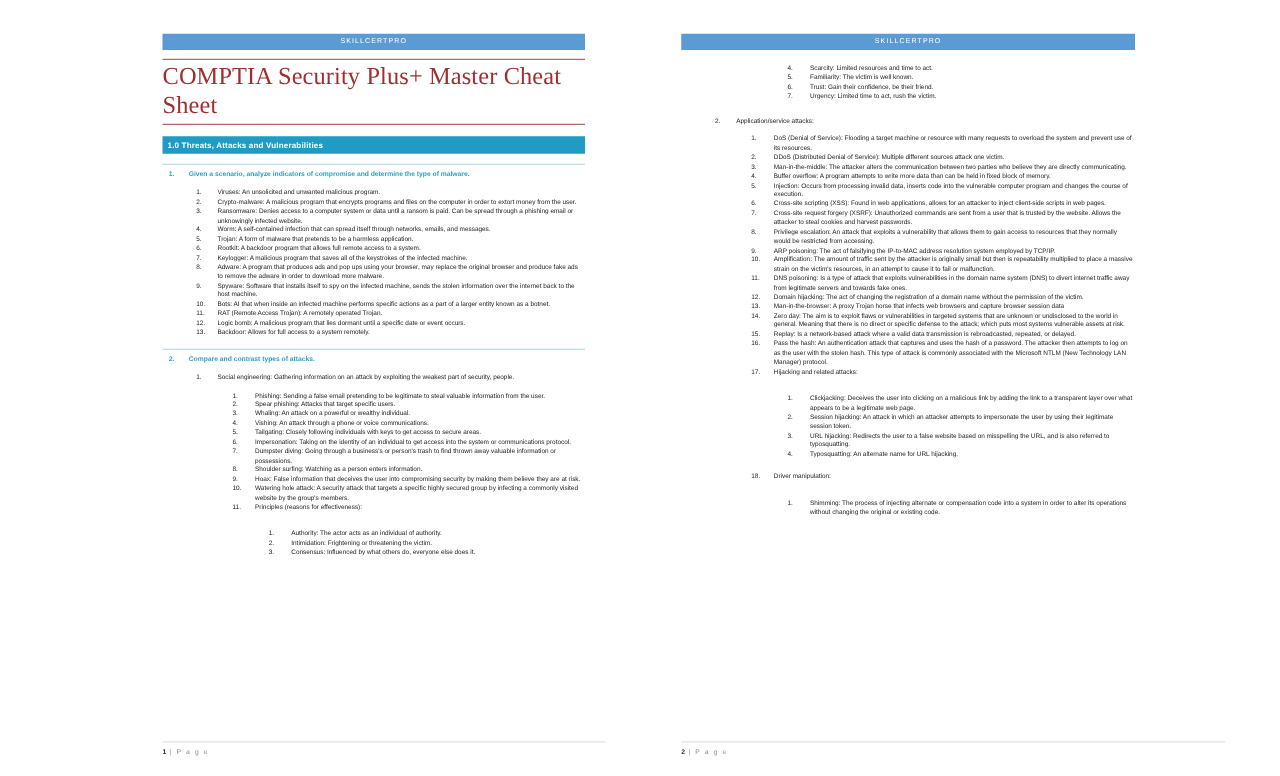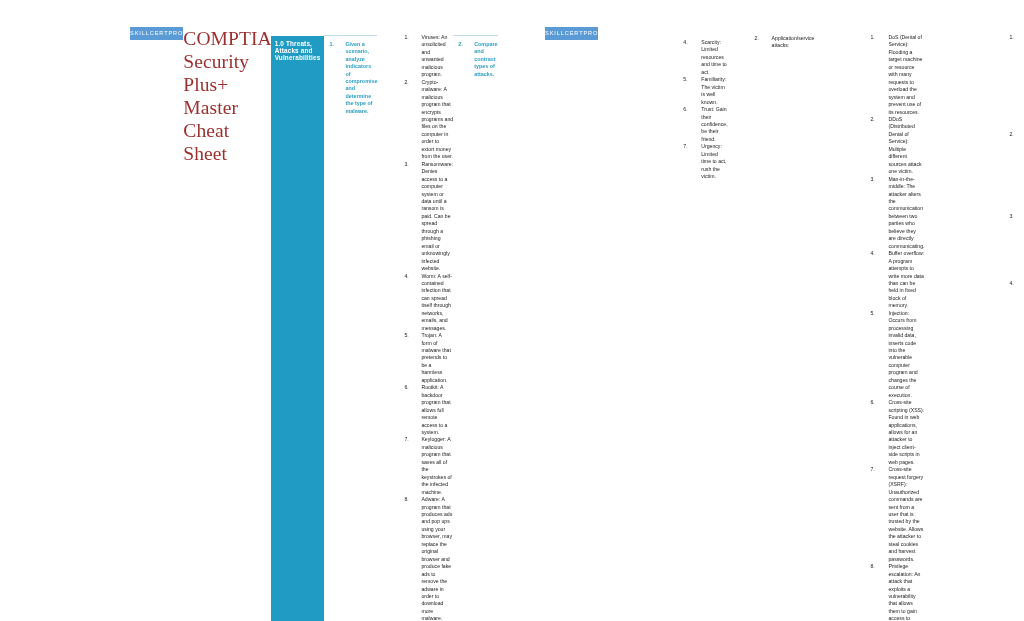--- a/index.html
+++ b/index.html
@@ -20,21 +20,21 @@
     width: 1024px;
     height: 621px;
     box-sizing: border-box;
   }
 
   .page {
     position: relative;
     box-sizing: border-box;
     background: #ffffff;
     display: flex;
-    flex-direction: row;
+    flex-direction: column;
   }
   .page-left {
     width: 512px;
     padding: 27px 44px 0 130px;
   }
   .page-right {
     width: 512px;
     padding: 27px 116px 0 33px;
   }
 

